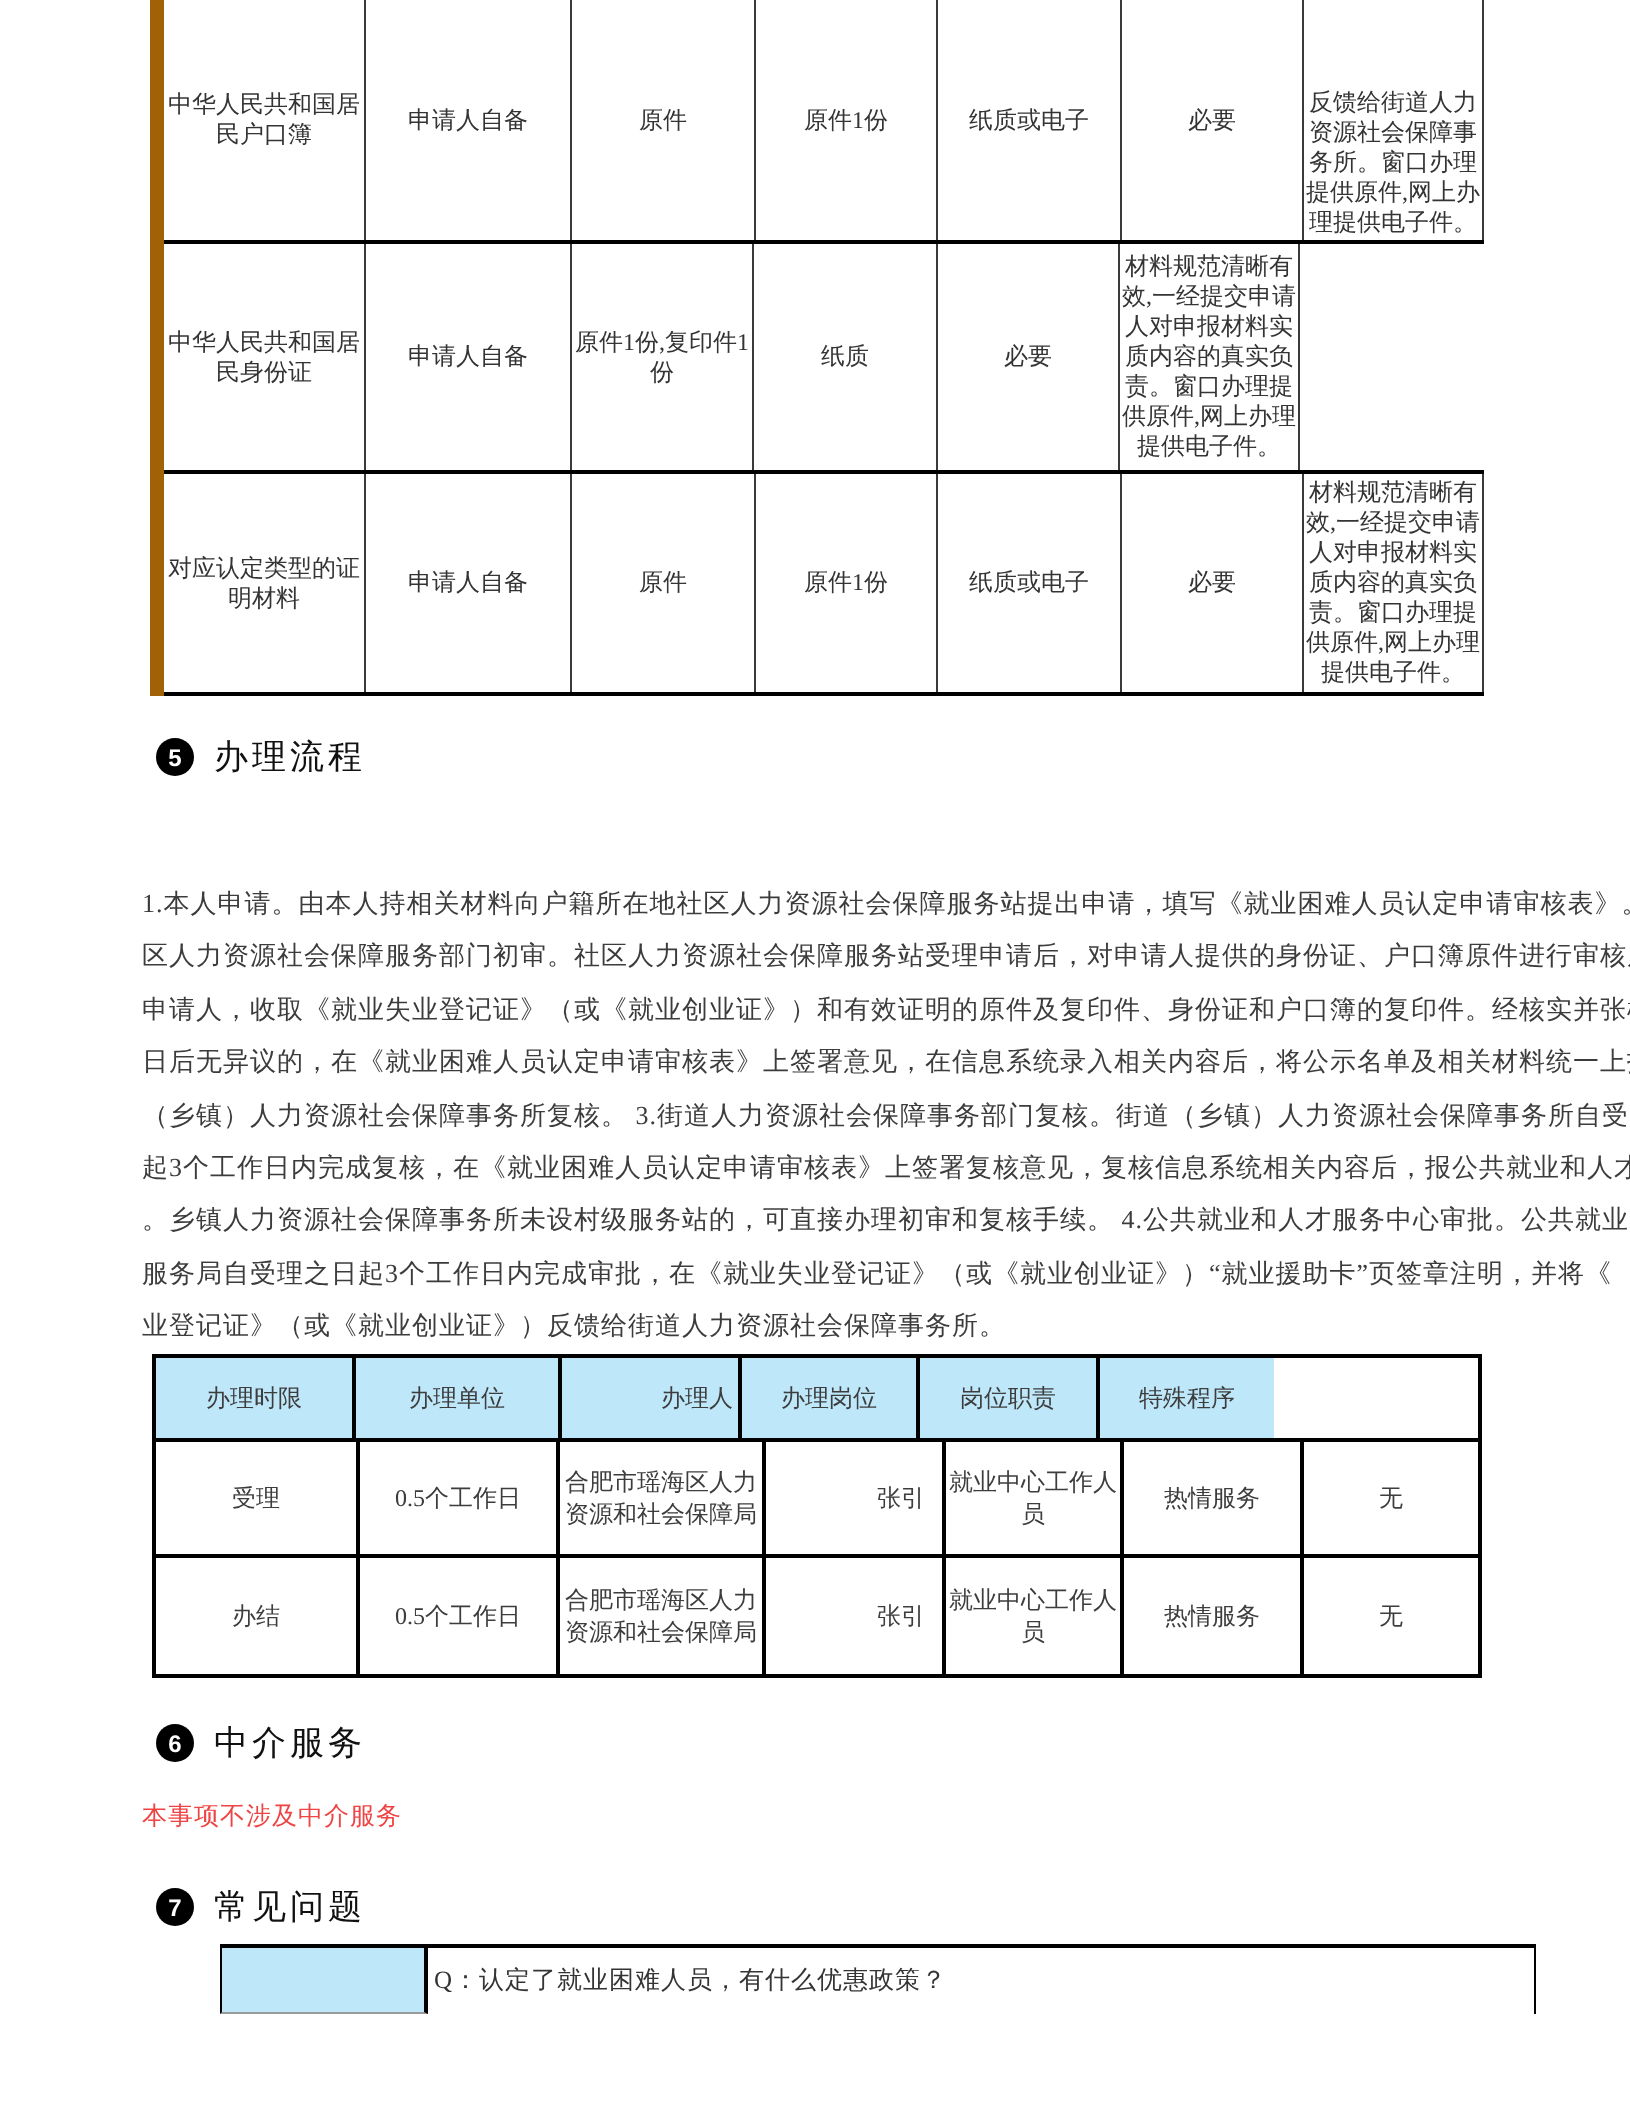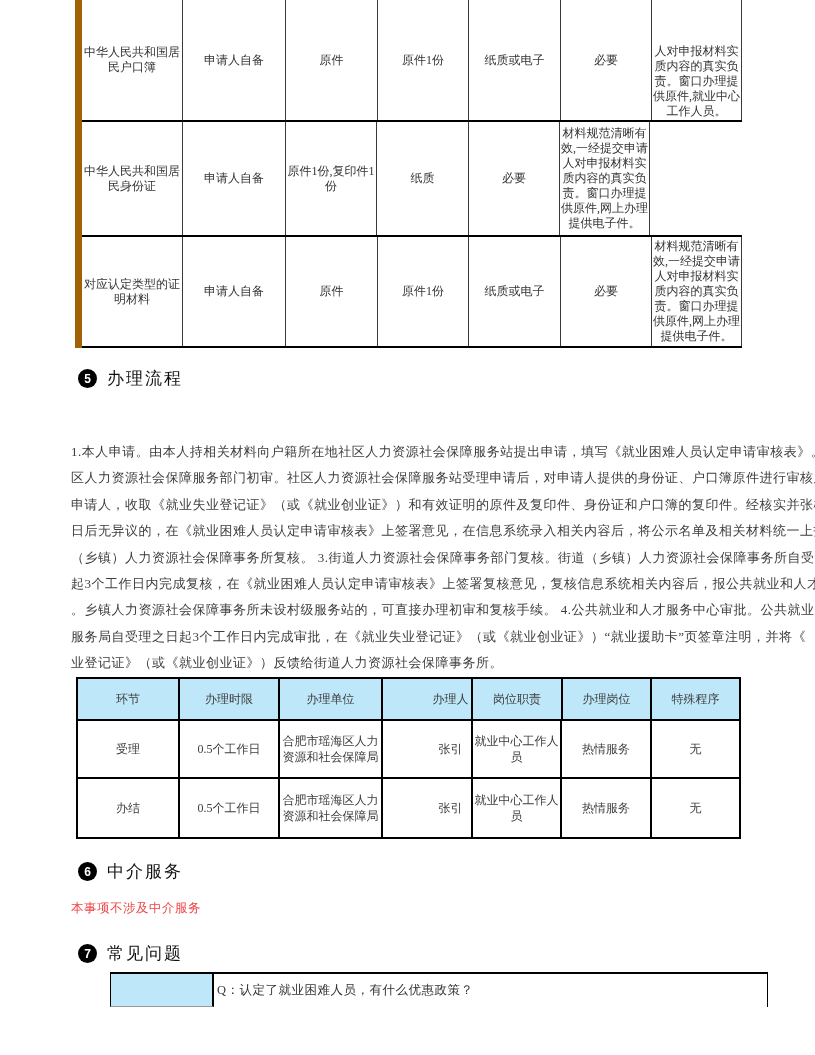--- a/index.html
+++ b/index.html
@@ -89,21 +89,21 @@
 <div class="page">
 
   <div class="t1">
     <div class="t1-row">
       <div class="t1-cell c1">中华人民共和国居民户口簿</div>
       <div class="t1-cell c2">申请人自备</div>
       <div class="t1-cell c3">原件</div>
       <div class="t1-cell c4">原件1份</div>
       <div class="t1-cell c5">纸质或电子</div>
       <div class="t1-cell c6">必要</div>
-      <div class="t1-cell c7 cut-top">人对申报材料实质内容的真实负责。窗口办理提供原件,就业中心工作人员。</div>
+      <div class="t1-cell c7 cut-top">反馈给街道人力资源社会保障事务所。窗口办理提供原件,网上办理提供电子件。</div>
     </div>
     <div class="t1-row">
       <div class="t1-cell c1">中华人民共和国居民身份证</div>
       <div class="t1-cell c2">申请人自备</div>
       <div class="t1-cell c4">原件1份,复印件1份</div>
       <div class="t1-cell c5">纸质</div>
       <div class="t1-cell c6">必要</div>
       <div class="t1-cell c7">材料规范清晰有效,一经提交申请人对申报材料实质内容的真实负责。窗口办理提供原件,网上办理提供电子件。</div>
     </div>
     <div class="t1-row">
@@ -129,26 +129,25 @@
     <div class="para-line">日后无异议的，在《就业困难人员认定申请审核表》上签署意见，在信息系统录入相关内容后，将公示名单及相关材料统一上报</div>
     <div class="para-line">（乡镇）人力资源社会保障事务所复核。 3.街道人力资源社会保障事务部门复核。街道（乡镇）人力资源社会保障事务所自受</div>
     <div class="para-line">起3个工作日内完成复核，在《就业困难人员认定申请审核表》上签署复核意见，复核信息系统相关内容后，报公共就业和人才</div>
     <div class="para-line">。乡镇人力资源社会保障事务所未设村级服务站的，可直接办理初审和复核手续。 4.公共就业和人才服务中心审批。公共就业</div>
     <div class="para-line">服务局自受理之日起3个工作日内完成审批，在《就业失业登记证》（或《就业创业证》）“就业援助卡”页签章注明，并将《</div>
     <div class="para-line">业登记证》（或《就业创业证》）反馈给街道人力资源社会保障事务所。</div>
   </div>
 
   <div class="t2">
     <div class="t2-row t2-head">
-      <div class="t2-cell d1">环节</div>
       <div class="t2-cell d2">办理时限</div>
       <div class="t2-cell d3">办理单位</div>
       <div class="t2-cell d4">办理人</div>
+      <div class="t2-cell d5">办理岗位</div>
       <div class="t2-cell d6">岗位职责</div>
-      <div class="t2-cell d5">办理岗位</div>
       <div class="t2-cell d7">特殊程序</div>
     </div>
     <div class="t2-row t2-data">
       <div class="t2-cell d1">受理</div>
       <div class="t2-cell d2">0.5个工作日</div>
       <div class="t2-cell d3">合肥市瑶海区人力资源和社会保障局</div>
       <div class="t2-cell d4">张引</div>
       <div class="t2-cell d5">就业中心工作人员</div>
       <div class="t2-cell d6">热情服务</div>
       <div class="t2-cell d7">无</div>

